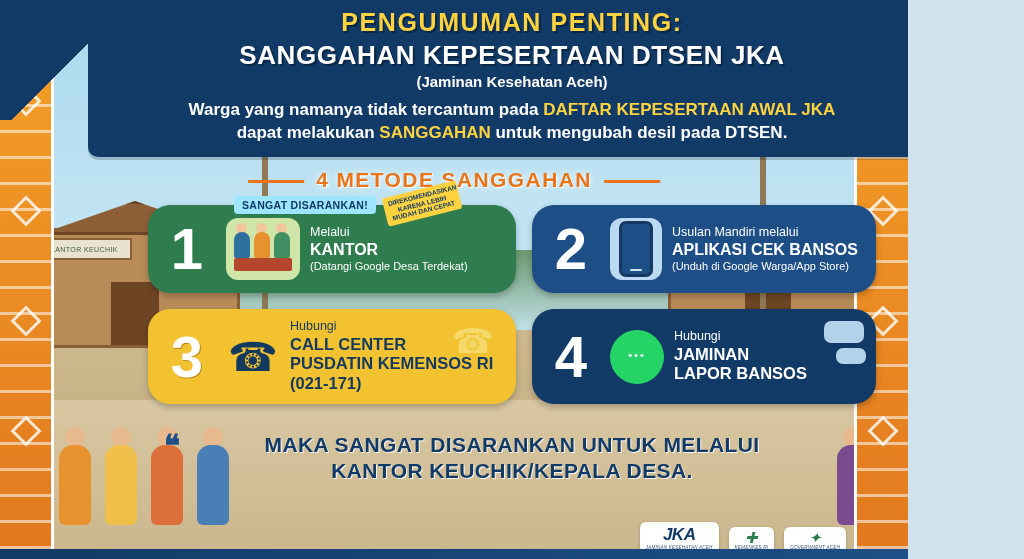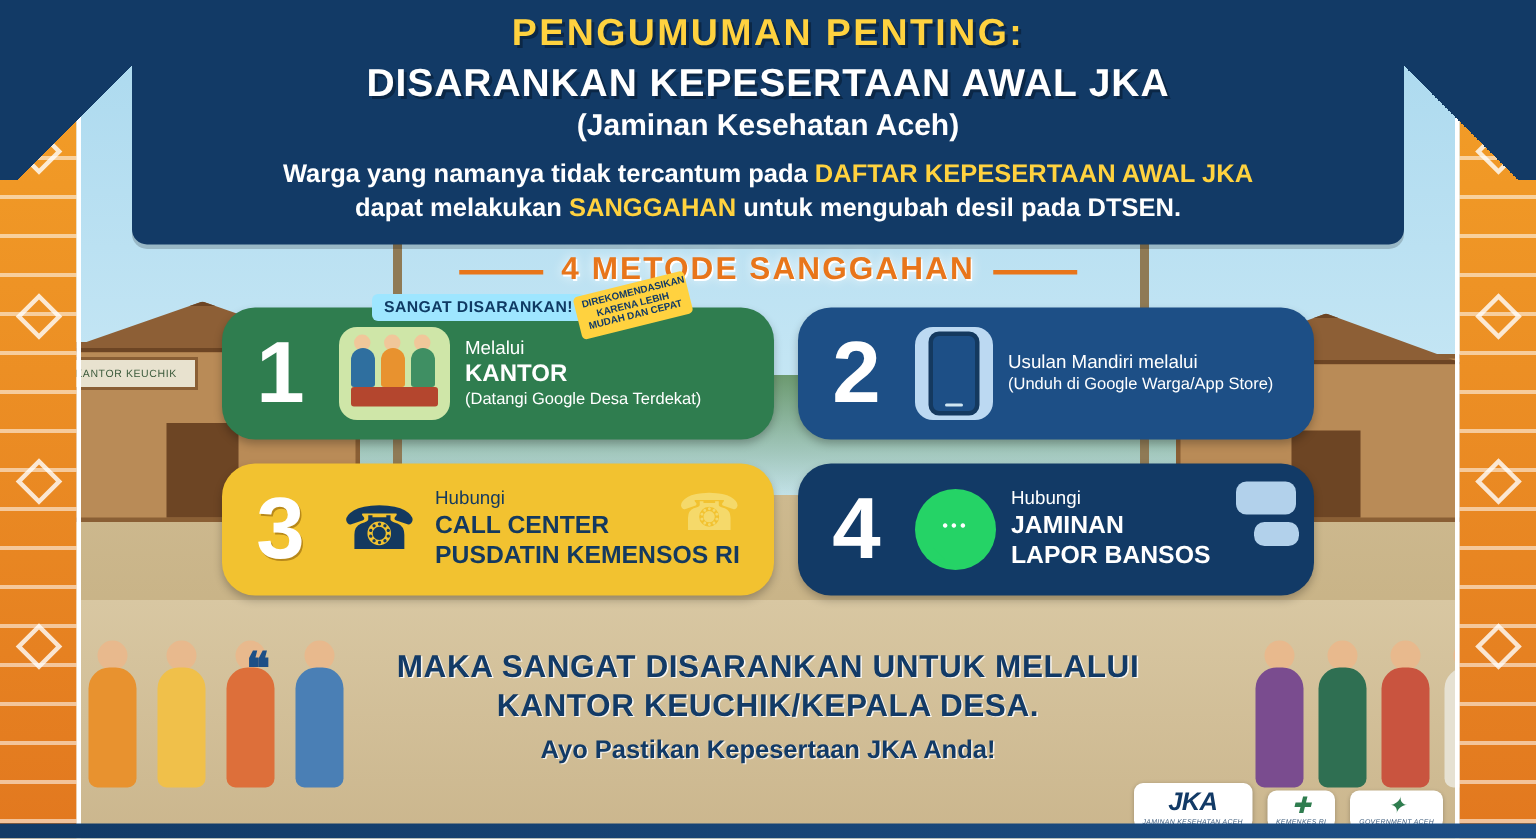--- a/index.html
+++ b/index.html
@@ -2,21 +2,21 @@
 <html><head>
 <meta charset="utf-8">
 <style>
   * { box-sizing: border-box; margin: 0; padding: 0; }
   body {
     width: 1024px; height: 559px; overflow: hidden;
     font-family: "Liberation Sans", sans-serif;
     background: #cfe3ef;
   }
   #poster {
-    position: relative; width: 1024px; height: 559px; overflow: hidden;
+    position: relative; width: 908px; height: 559px; overflow: hidden;
     background: linear-gradient(#bfe0ef 0%, #cfe6f2 35%, #d8c9a8 58%, #cbb489 100%);
   }
 
   
   .bg { position: absolute; inset: 0; }
   .sky { position: absolute; left:0; top:0; width:1024px; height:330px;
          background: linear-gradient(#a9d8ee, #cdeaf6); }
   .ground { position: absolute; left:0; top:330px; width:1024px; height:229px;
             background: linear-gradient(#cdb98f, #c0a877); }
   .path { position:absolute; left:0; top:400px; width:1024px; height:159px;
@@ -61,21 +61,21 @@
   
   .header {
     position:absolute; left:88px; top:0; width:848px; padding:8px 14px 12px;
     background:#123a66; border-radius:0 0 10px 10px; text-align:center;
     box-shadow:0 3px 0 rgba(0,0,0,.18);
   }
   .h-line1 { color:#ffd23f; font-size:25px; font-weight:bold; letter-spacing:1.6px;
              text-shadow:2px 2px 0 #0b2746; }
   .h-line2 { color:#ffffff; font-size:26px; font-weight:bold; letter-spacing:.6px;
              margin-top:3px; text-shadow:2px 2px 0 #0b2746; }
-  .h-line3 { color:#ffffff; font-size:20px; font-weight:bold; margin-top:2px; }
+  .h-line3 { color:#ffffff; font-size:15px; font-weight:bold; margin-top:2px; }
   .h-body { margin-top:9px; color:#ffffff; font-size:17px; font-weight:bold; line-height:1.35; }
   .hl { color:#ffd23f; }
 
   
   .methods-title {
     position:absolute; left:50%; transform:translateX(-50%); top:168px;
     color:#e8751a; font-size:21px; font-weight:bold; letter-spacing:1.4px;
     text-shadow:1px 1px 0 #fff, 0 0 8px #fff;
   }
   .methods-title::before, .methods-title::after {
@@ -104,21 +104,21 @@
   .c1 .txt, .c2 .txt { color:#ffffff; }
   .c3 .txt { color:#14395f; }
   .c4 .txt { color:#ffffff; }
   .t-sm { font-size:12.5px; line-height:1.25; }
   .t-bold { font-size:16px; font-weight:bold; line-height:1.2; }
   .t-tiny { font-size:11px; line-height:1.25; }
   .c3 .t-bold, .c4 .t-bold { font-size:16.5px; }
   .badge {
     position:absolute; left:86px; top:-9px; background:#9ee6ff; color:#0f3a63;
     font-size:10.5px; font-weight:bold; padding:3px 8px; border-radius:4px;
-    letter-spacing:.3px; white-space:nowrap;margin-left:14px;
+    letter-spacing:.3px; white-space:nowrap;
   }
   .ribbon {
     position:absolute; left:236px; top:-16px; transform:rotate(-14deg);
     background:#ffd23f; color:#123a66; font-size:6.6px; font-weight:bold;
     padding:3px 5px; border-radius:3px; line-height:1.15; text-align:center; width:76px;
   }
   .phone { width:34px; height:56px; border:3px solid #14395f; border-radius:7px;
            background:#1d4f86; position:relative; }
   .phone::after { content:""; position:absolute; left:50%; transform:translateX(-50%);
                   bottom:3px; width:12px; height:2.5px; background:#cfe6f2; border-radius:2px; }
@@ -233,21 +233,21 @@
       <div class="diamond" style="top:200px"></div>
       <div class="diamond" style="top:310px"></div>
       <div class="diamond" style="top:420px"></div>
     </div>
     <div class="corner tl"></div>
     <div class="corner tr"></div>
   </div>
 
   <div class="header">
     <div class="h-line1">PENGUMUMAN PENTING:</div>
-    <div class="h-line2">DISARANKAN KEPESERTAAN AWAL JKA</div>
+    <div class="h-line2">SANGGAHAN KEPESERTAAN DTSEN JKA</div>
     <div class="h-line3">(Jaminan Kesehatan Aceh)</div>
     <div class="h-body">
       <span>Warga yang namanya tidak tercantum pada </span><span class="hl">DAFTAR KEPESERTAAN AWAL JKA</span><br>
       <span>dapat melakukan </span><span class="hl">SANGGAHAN</span><span> untuk mengubah desil pada DTSEN.</span>
     </div>
   </div>
 
   <div class="methods-title">4 METODE SANGGAHAN</div>
 
   <div class="cards">
@@ -274,31 +274,33 @@
       </div>
     </div>
 
     <div class="card c2">
       <div class="num">2</div>
       <div class="icon-box">
         <div class="phone"></div>
       </div>
       <div class="txt">
         <div class="t-sm">Usulan Mandiri melalui</div>
+        <div class="t-bold">APLIKASI CEK BANSOS</div>
         <div class="t-tiny">(Unduh di Google Warga/App Store)</div>
       </div>
     </div>
 
     <div class="card c3">
       <div class="num">3</div>
       <div class="handset">☎</div>
       <div class="txt">
         <div class="t-sm">Hubungi</div>
         <div class="t-bold">CALL CENTER</div>
         <div class="t-bold">PUSDATIN KEMENSOS RI</div>
+        <div class="t-bold">(021-171)</div>
       </div>
       <div class="phone-yellow">☎</div>
     </div>
 
     <div class="card c4">
       <div class="num">4</div>
       <div class="wa">
           <span class="dots">•••</span>
         </div>
       <div class="txt">
@@ -310,21 +312,20 @@
         <div class="bub a"></div>
           <div class="bub b"></div>
       </div>
     </div>
   </div>
 
   <div class="footnote">
     <div class="quote">❝</div>
     <div class="l">MAKA SANGAT DISARANKAN UNTUK MELALUI</div>
     <div class="l">KANTOR KEUCHIK/KEPALA DESA.</div>
-    <div class="ayo">Ayo Pastikan Kepesertaan JKA Anda!</div>
   </div>
 
   <div class="logos">
     <div class="logo">
       <div class="big">JKA</div>
       <div class="tiny">JAMINAN KESEHATAN ACEH</div>
     </div>
     <div class="logo kem">
       <div class="mark">✚</div>
       <div class="tiny">KEMENKES RI</div>

